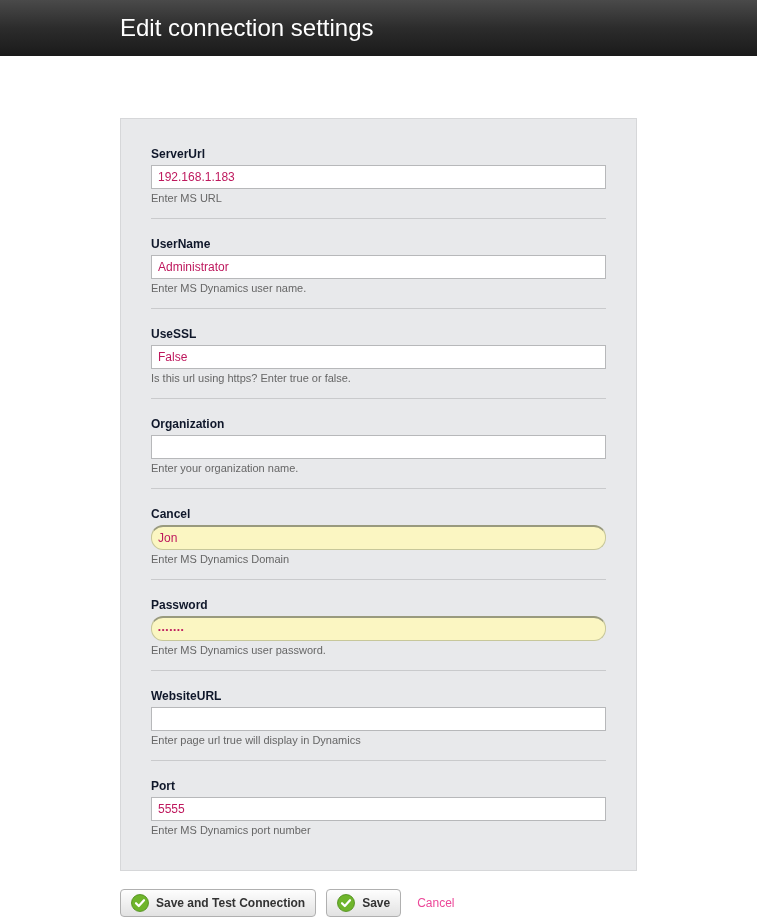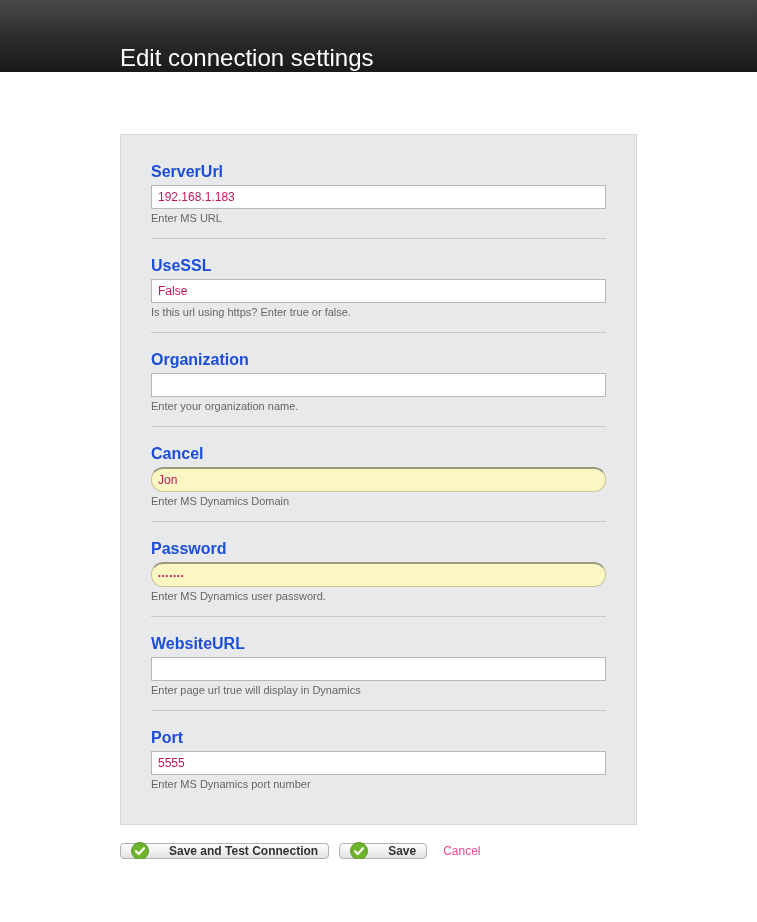--- a/index.html
+++ b/index.html
@@ -3,23 +3,23 @@
   <meta charset="utf-8">
   <style>
     * { box-sizing: border-box; margin: 0; padding: 0; }
     body {
       font-family: Arial, Helvetica, sans-serif;
       background: #ffffff;
       width: 757px;
     }
     .header-bar {
       background: linear-gradient(to bottom, #4a4a4a 0%, #2c2c2c 50%, #1a1a1a 100%);
-      height: 72px;
+      height: 56px;
       display: flex;
-      align-items: flex-end;
+      align-items: center;
       padding-left: 120px;
     }
     .header-title {
       color: #ffffff;
       font-size: 24px;
       font-weight: normal;
     }
     .form-panel {
       background: #e8e9eb;
       margin: 62px 120px 18px 120px;
@@ -27,22 +27,22 @@
       padding: 10px 30px 20px 30px;
     }
     .form-group {
       border-bottom: 1px solid #c9cacc;
       padding-top: 18px;
       padding-bottom: 14px;
     }
     .form-group:last-child { border-bottom: none; }
     .field-label {
       display: block;
-      color: #1d4ed8;
-      font-size: 16px;
+      color: #0f172a;
+      font-size: 12px;
       font-weight: bold;
       margin-bottom: 4px;
     }
     .field-input {
       width: 100%;
       height: 24px;
       padding: 3px 6px;
       font-size: 12px;
       color: #be185d;
       border: 1px solid #b7b8ba;
@@ -65,30 +65,30 @@
     }
     .actions-row {
       margin: 10px 0 0 120px;
       display: flex;
       align-items: center;
       gap: 10px;
     }
     .btn {
       display: inline-flex;
       align-items: center;
-      gap: 20px;
+      gap: 7px;
       background: linear-gradient(to bottom, #fefefe, #e2e2e2);
       border: 1px solid #b0b0b0;
       border-radius: 4px;
       padding: 4px 10px;
       font-size: 12px;
       font-weight: bold;
       color: #333333;
       cursor: pointer;
-      height: 16px;
+      height: 28px;
     }
     .btn .check-icon {
       width: 18px;
       height: 18px;
       display: inline-block;
     }
     .cancel-link {
       color: #ec4899;
       font-size: 12px;
       text-decoration: none;
@@ -104,20 +104,25 @@
 </div>
 
 <div class="form-panel">
 
   <div class="form-group">
     <label class="field-label">ServerUrl</label>
     <input type="text" class="field-input" value="192.168.1.183" style="">
     <div class="field-hint">Enter MS URL</div>
   </div>
 
+  <div class="form-group">
+    <label class="field-label">UserName</label>
+    <input type="text" class="field-input" value="Administrator" style="">
+    <div class="field-hint">Enter MS Dynamics user name.</div>
+  </div>
 
   <div class="form-group">
     <label class="field-label">UseSSL</label>
     <input type="text" class="field-input" value="False" style="">
     <div class="field-hint">Is this url using https? Enter true or false.</div>
   </div>
 
   <div class="form-group">
     <label class="field-label">Organization</label>
     <input type="text" class="field-input" value="" style="">

